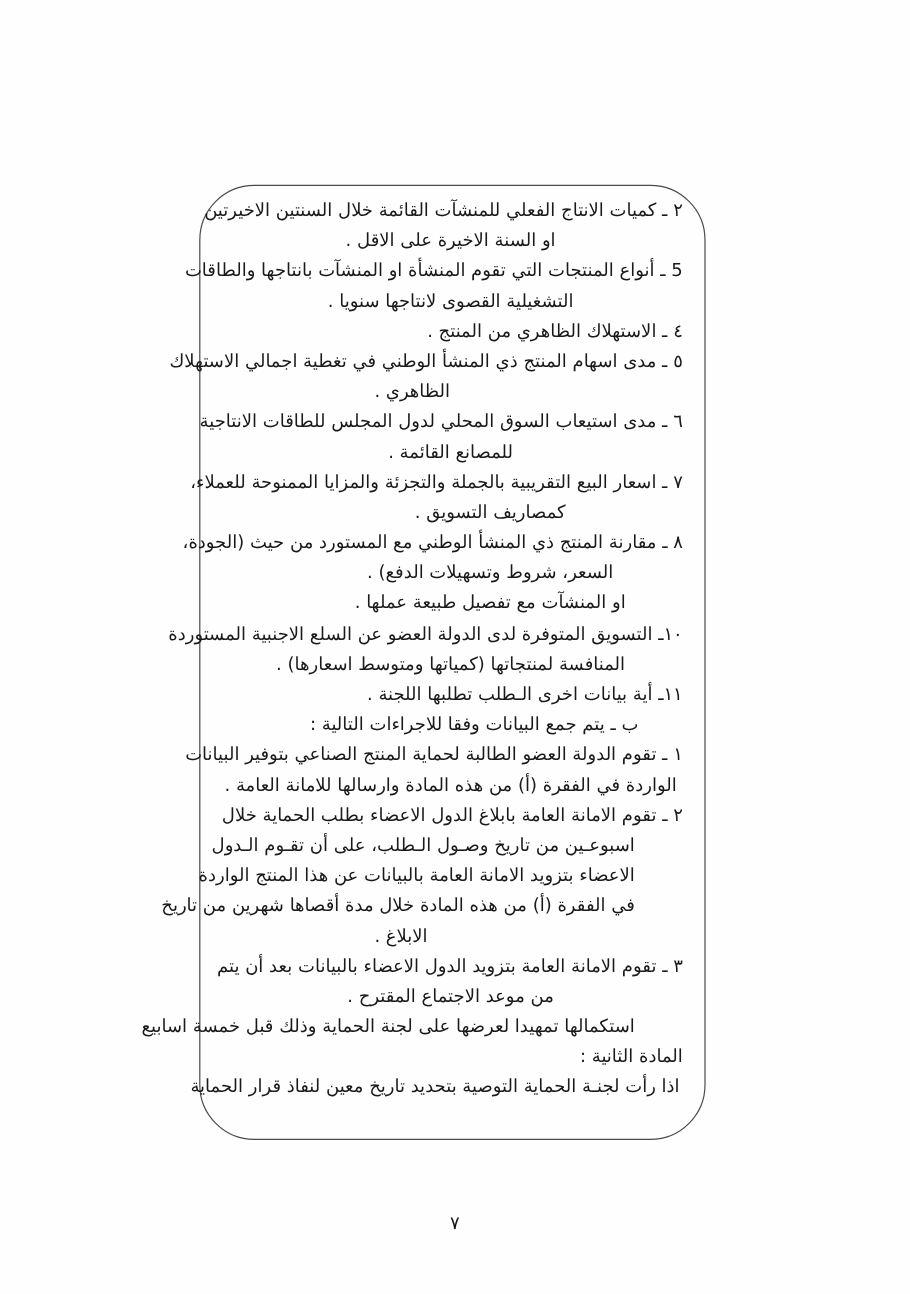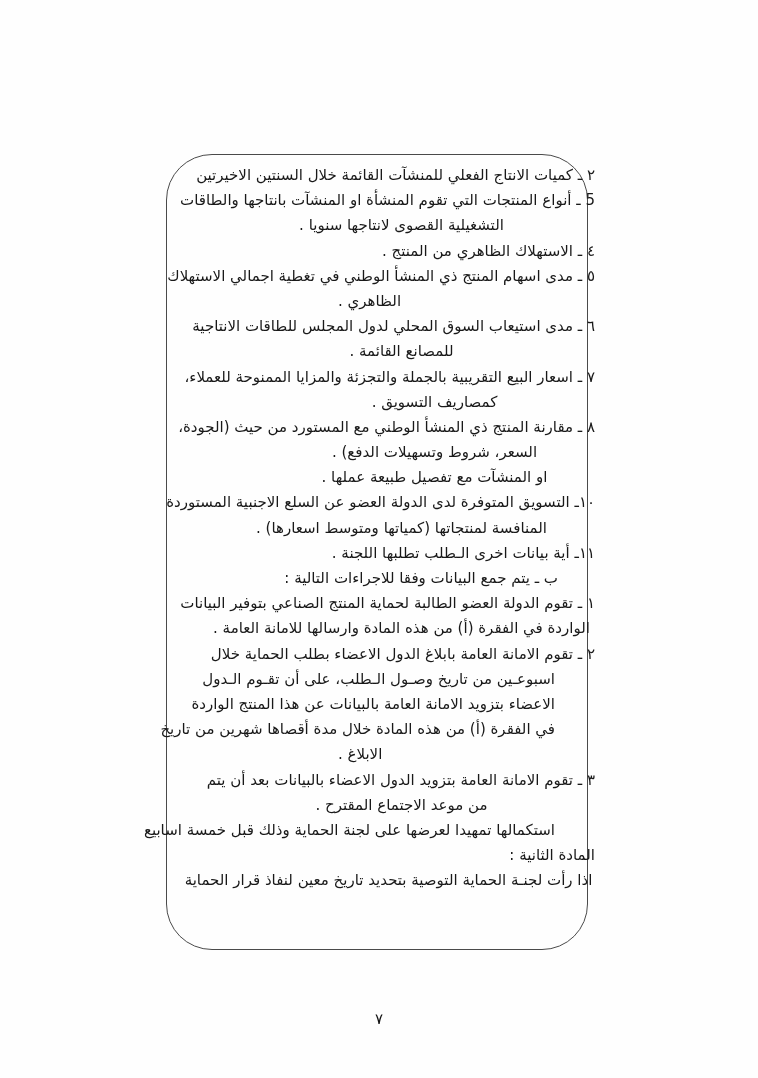--- a/index.html
+++ b/index.html
@@ -12,21 +12,21 @@
   }
   .doc-page{position:absolute;inset:0;}
   .text-frame{
     position:absolute;left:166px;top:154px;width:422px;height:796px;
     border:1.5px solid #4a4a4a;
     border-radius:46px;
     box-sizing:border-box;
     background:transparent;
   }
   .document-body{
-    position:absolute;left:178px;top:163px;width:421px;
+    position:absolute;left:152px;top:163px;width:421px;
     direction:rtl;
     font-size:15px;
   }
   .ln{
     height:25.2px;line-height:25.2px;
     white-space:nowrap;
   }
   .ln-item{text-align:right;padding-left:0;padding-right:4px;}
   .ln-b{text-align:right;padding-right:41px;}
   .ln-c{text-align:center;padding-left:26px;}
@@ -42,20 +42,21 @@
 </head>
 <body>
 
 <div class="doc-page">
 
   <div class="text-frame"></div>
 
   <div class="document-body">
 
   <div class="ln ln-item">٢ ـ كميات الانتاج الفعلي للمنشآت القائمة خلال السنتين الاخيرتين</div>
+      <div class="ln ln-c">او السنة الاخيرة على الاقل .</div>
       <div class="ln ln-item">5 ـ أنواع المنتجات التي تقوم المنشأة او المنشآت بانتاجها والطاقات</div>
       <div class="ln ln-c">التشغيلية القصوى لانتاجها سنويا .</div>
       <div class="ln ln-item">٤ ـ الاستهلاك الظاهري من المنتج .</div>
       <div class="ln ln-item">٥ ـ مدى اسهام المنتج ذي المنشأ الوطني في تغطية اجمالي الاستهلاك</div>
       <div class="ln ln-crr">الظاهري .</div>
       <div class="ln ln-item">٦ ـ مدى استيعاب السوق المحلي لدول المجلس للطاقات الانتاجية</div>
       <div class="ln ln-c">للمصانع القائمة .</div>
       <div class="ln ln-item">٧ ـ اسعار البيع التقريبية بالجملة والتجزئة والمزايا الممنوحة للعملاء،</div>
       <div class="ln ln-cr">كمصاريف التسويق .</div>
       <div class="ln ln-item">٨ ـ مقارنة المنتج ذي المنشأ الوطني مع المستورد من حيث (الجودة،</div>

